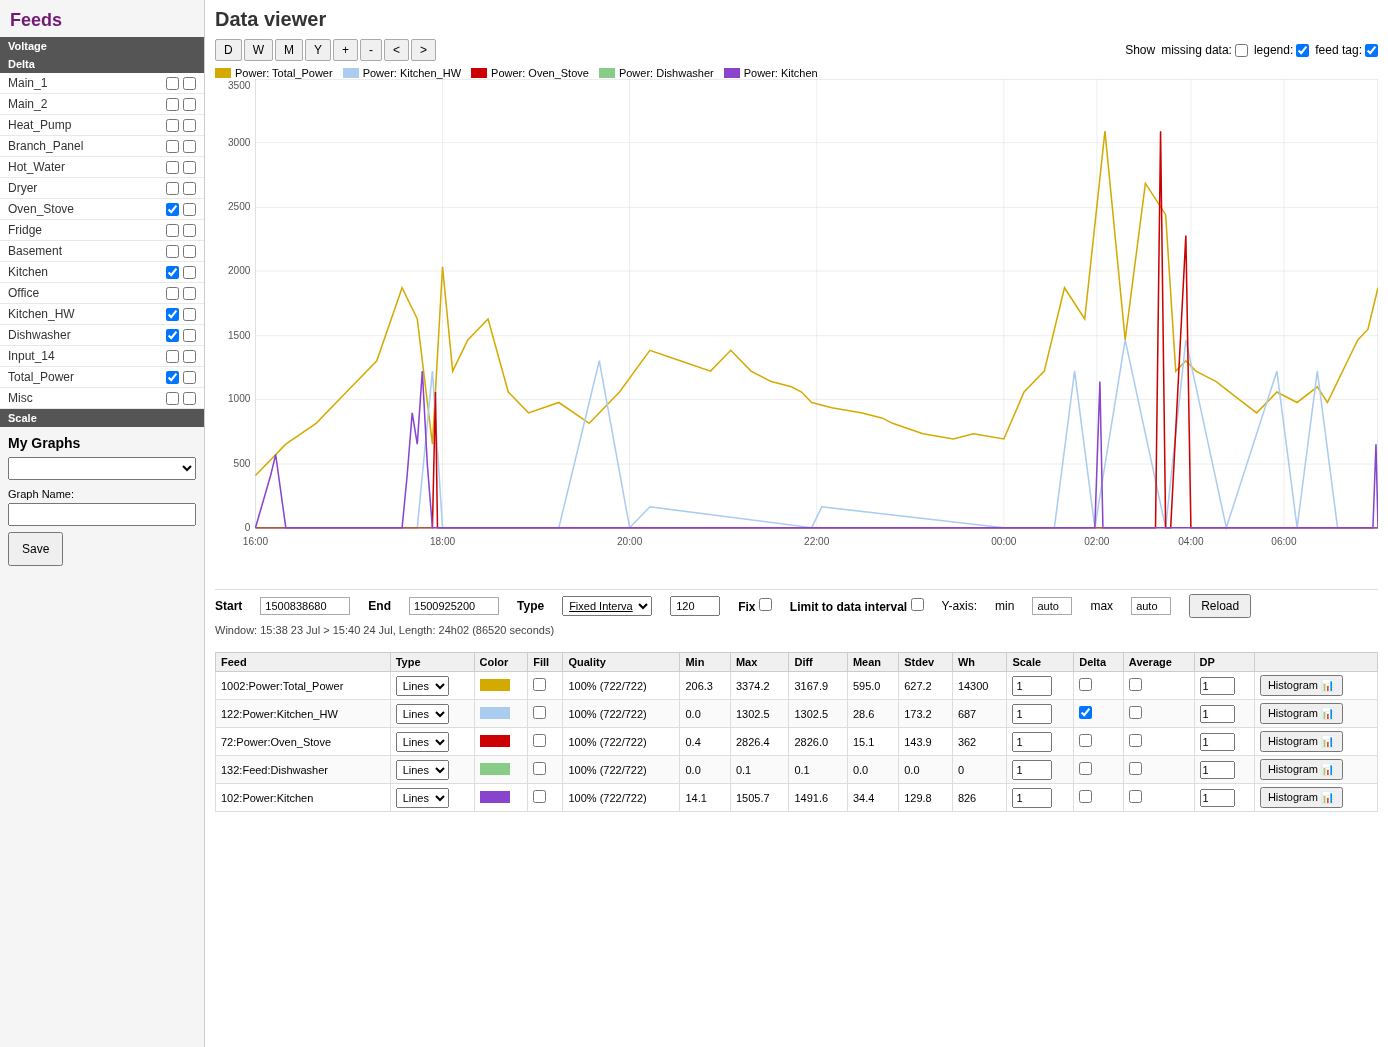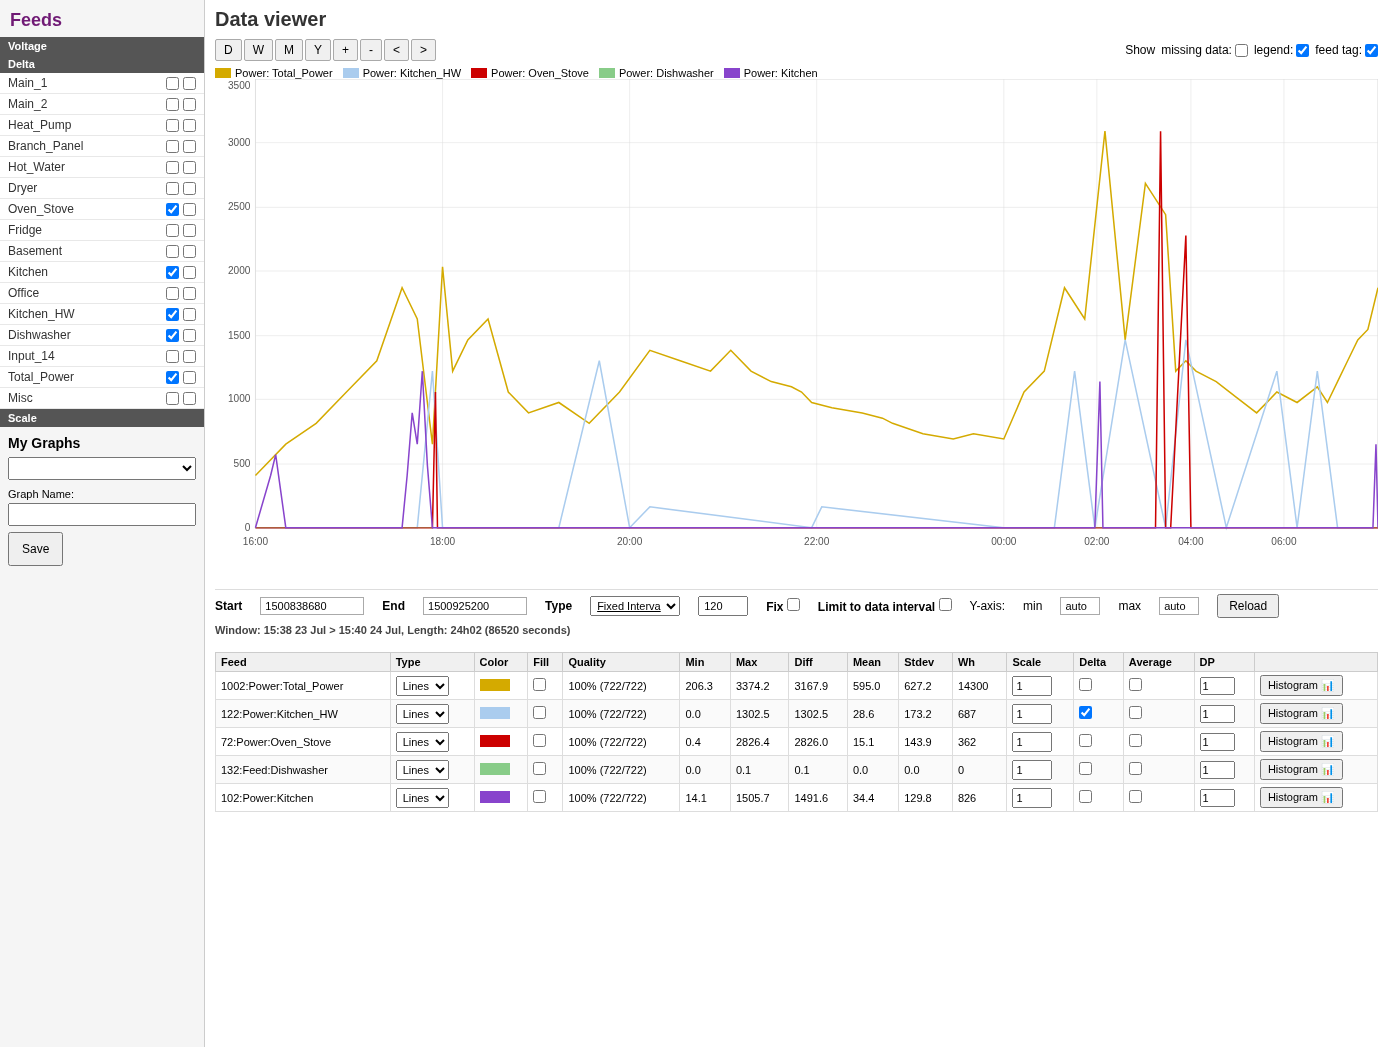--- a/index.html
+++ b/index.html
@@ -164,38 +164,38 @@
       border-top: 1px solid #ddd;
       margin-top: 2px;
     }
     .control-bar label {
       font-weight: bold;
     }
     .control-bar input[type=text] {
       padding: 2px 4px;
       font-size: 11px;
       border: 1px solid #aaa;
-      width: 104px;
+      width: 90px;
     }
     .control-bar select {
       padding: 2px;
       font-size: 11px;
       text-decoration: underline;
     }
     .control-bar input[type=number] {
       width: 45px;
       padding: 2px 4px;
       font-size: 11px;
     }
     .window-info {
       font-size: 11px;
       color: #444;
       padding: 2px 0 4px;
     }
-    .window-info span { font-weight: bold; }
+    .window-info span { font-weight: normal; }
     .reload-btn {
       padding: 3px 10px;
       font-size: 12px;
       cursor: pointer;
     }
 
     
     .data-table-wrapper {
       flex: 1;
       overflow-y: auto;

